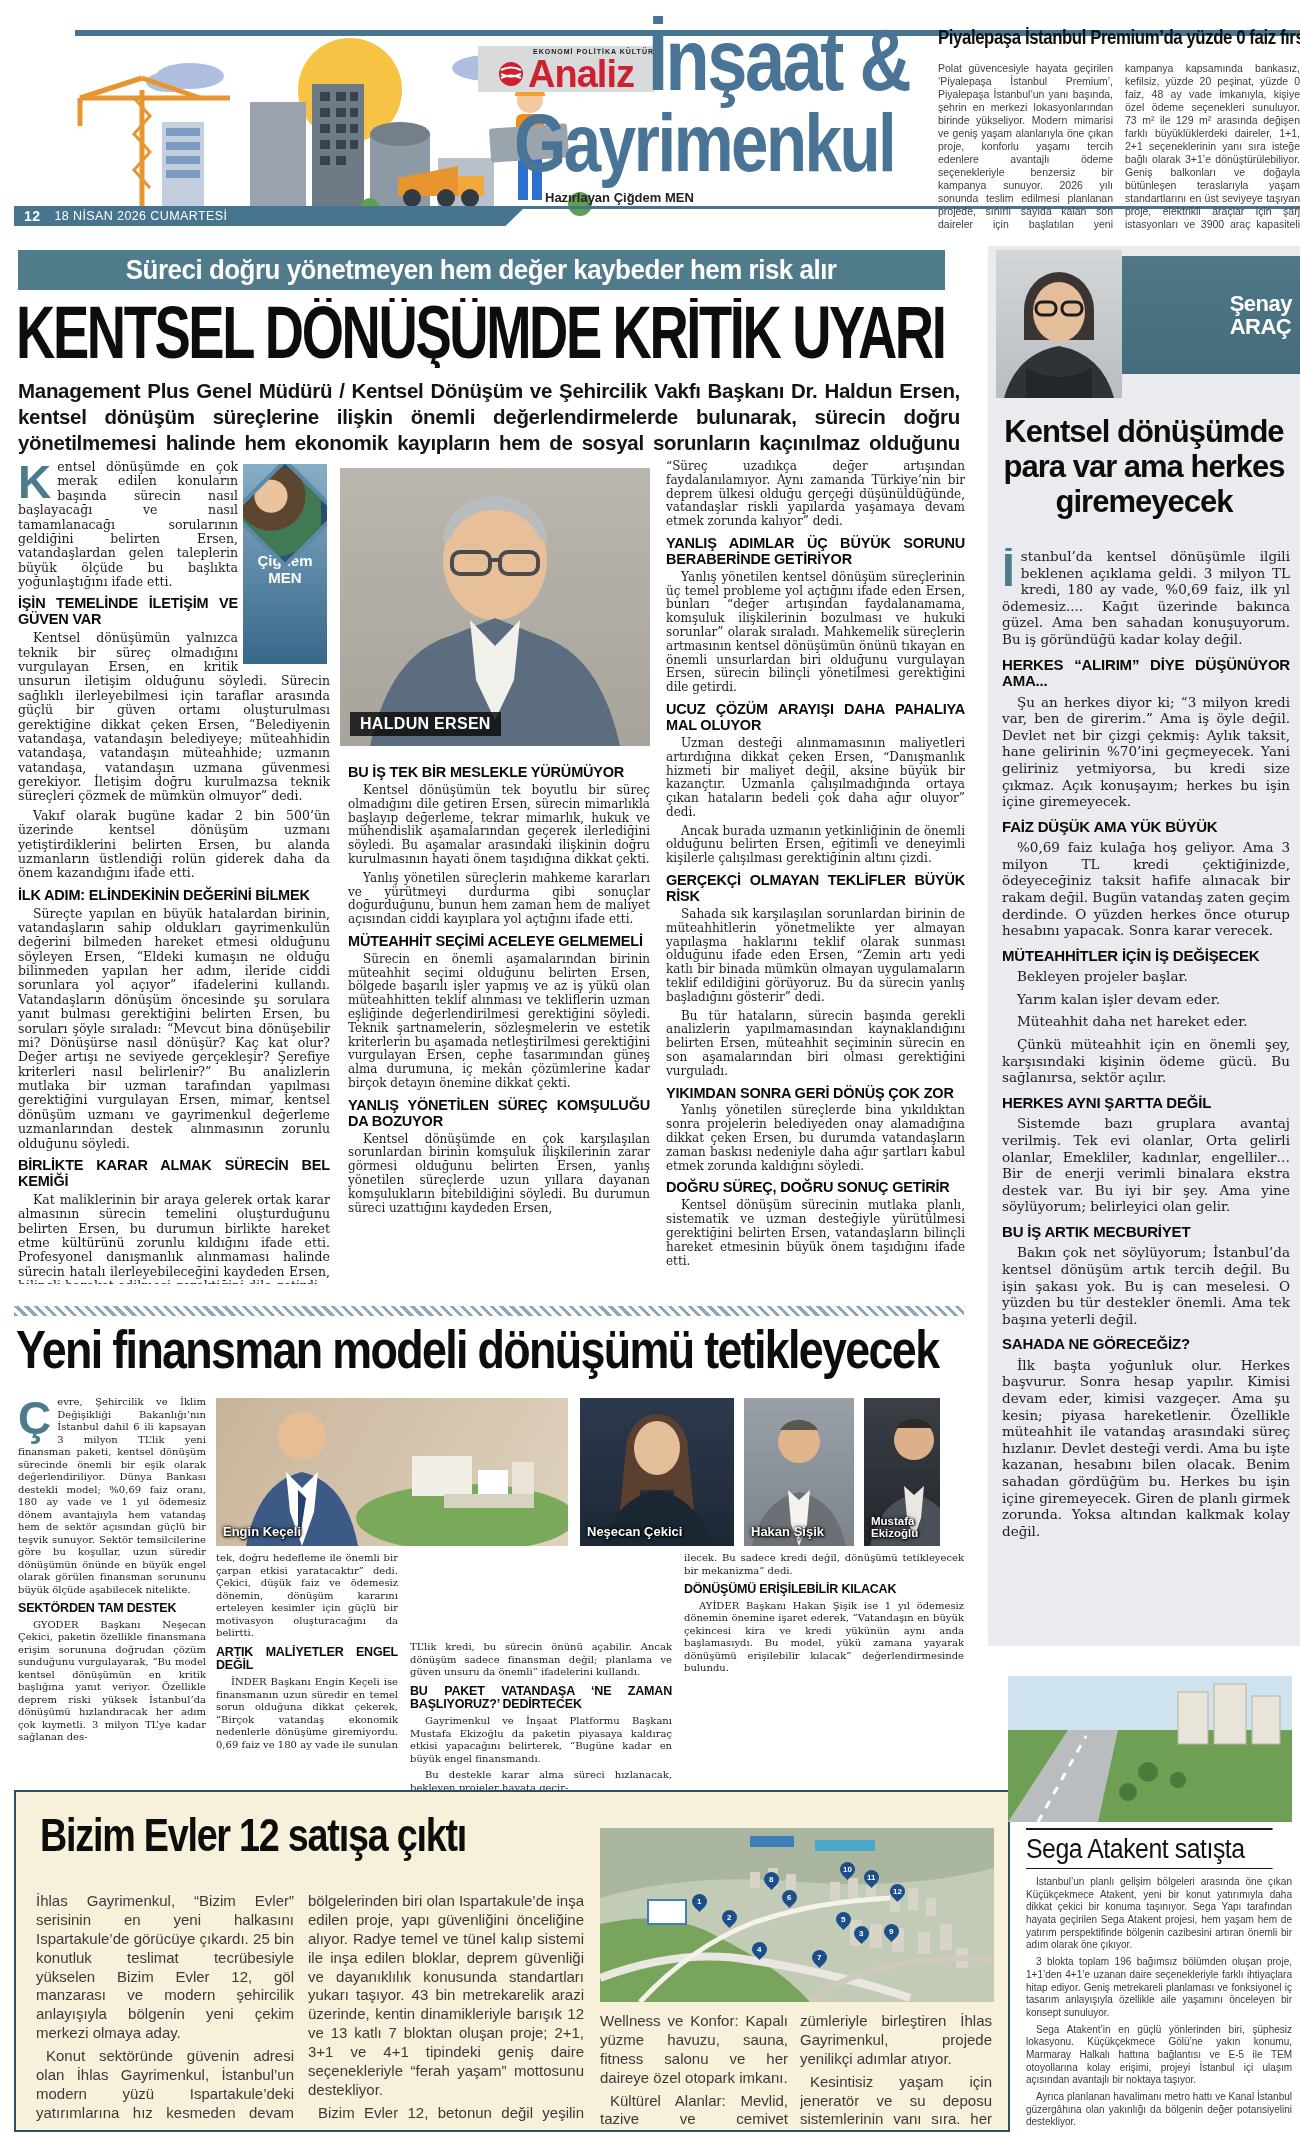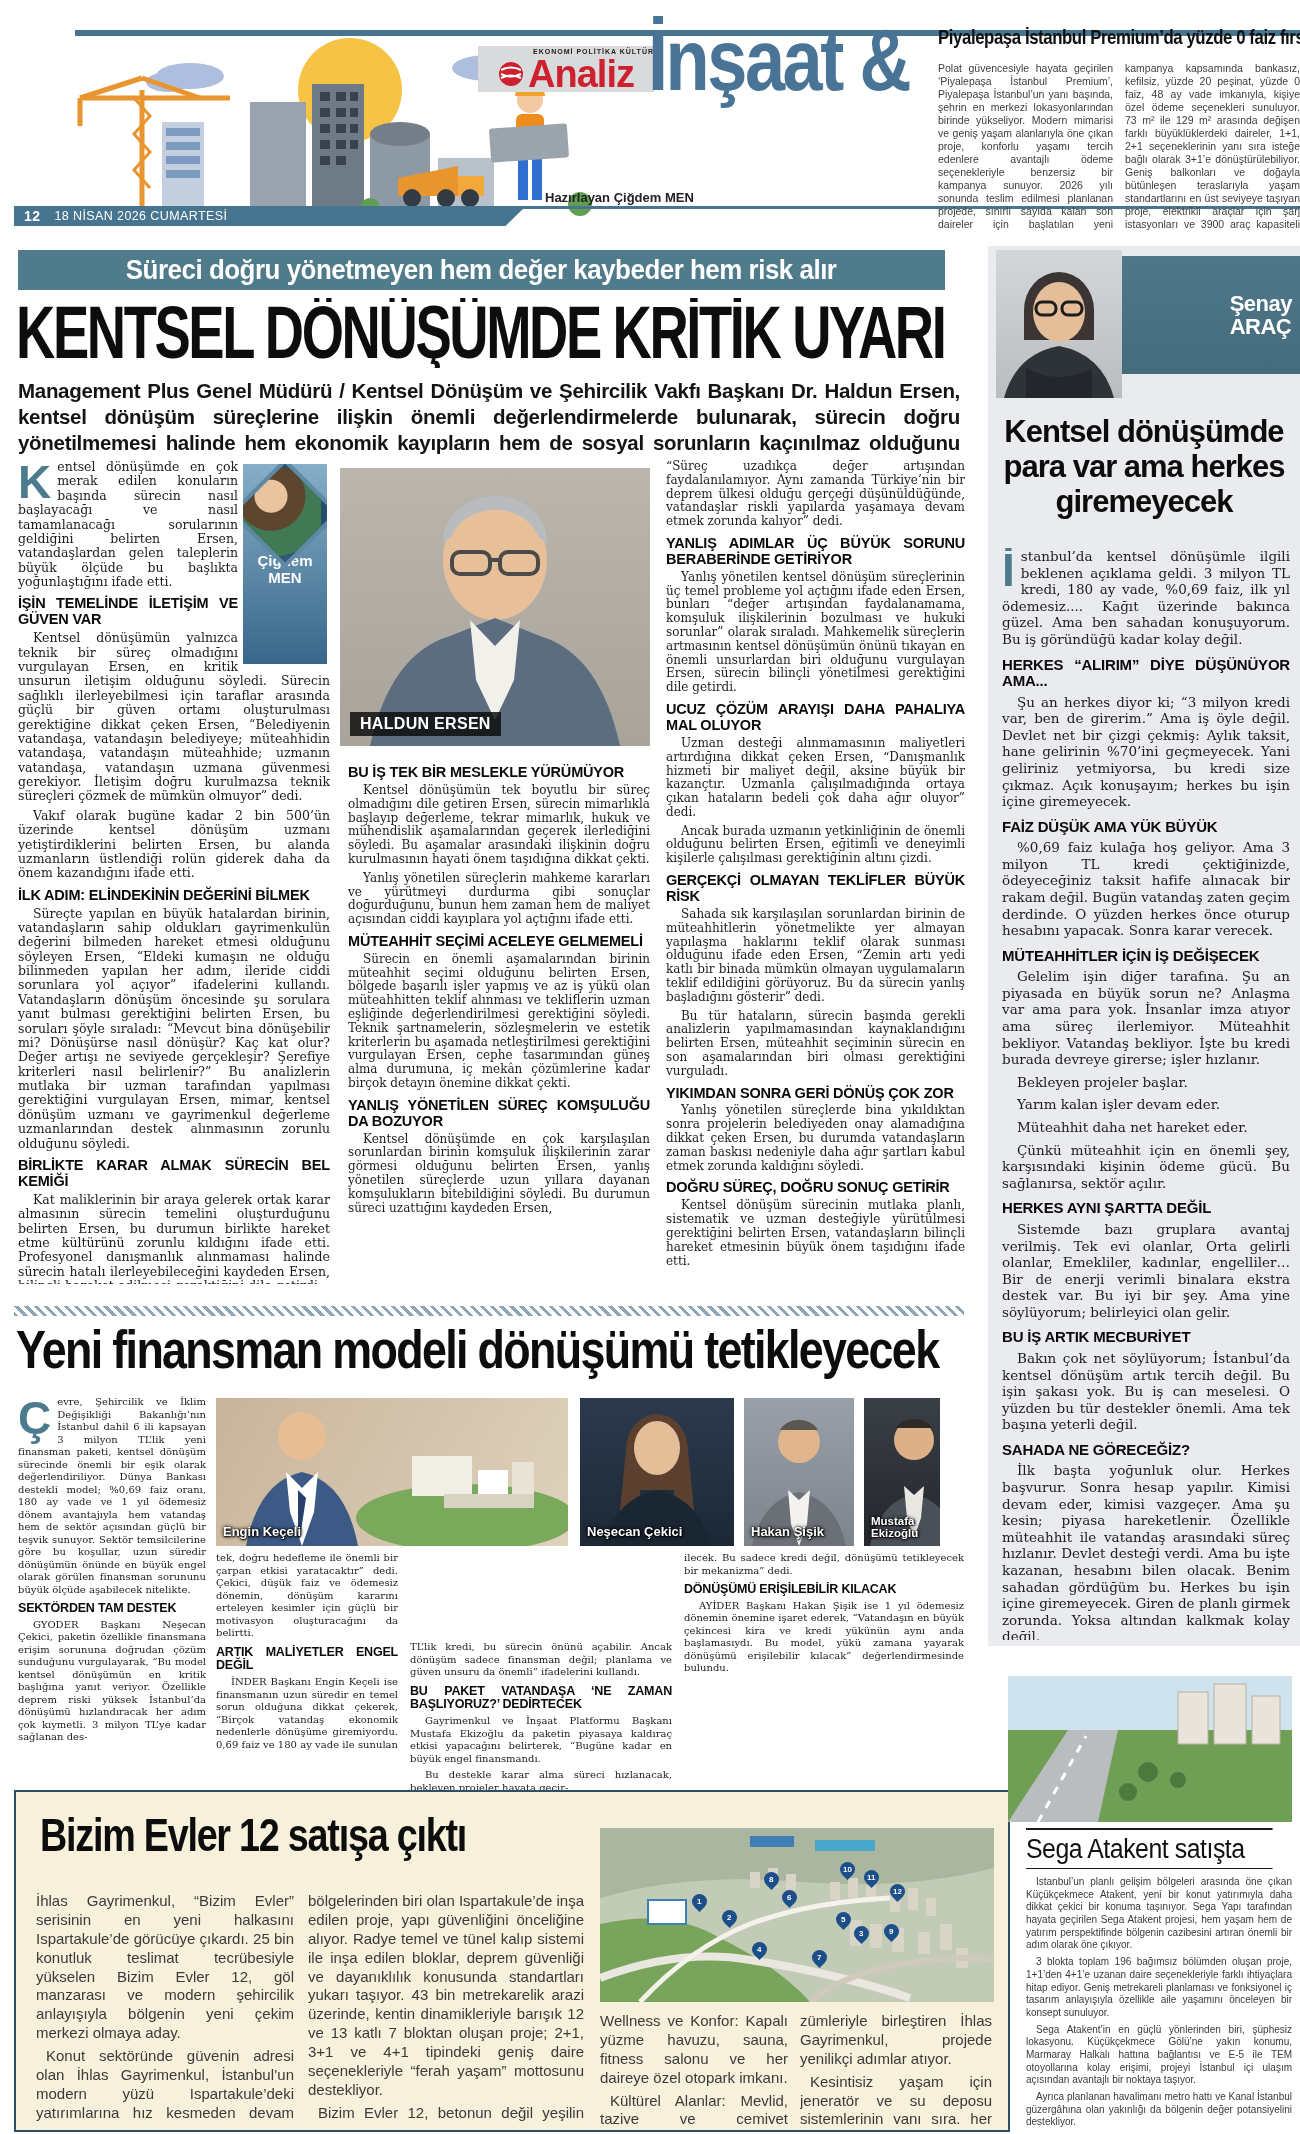--- a/index.html
+++ b/index.html
@@ -159,20 +159,23 @@
       <svg width="26" height="26" viewBox="0 0 26 26">
         <circle cx="13" cy="13" r="12" fill="#ce2130"></circle>
         <path d="M3 9 q10 -5 20 0 M3 13 q10 5 20 0 M3 17 q10 -5 20 0" stroke="#fff" stroke-width="2" fill="none"></path>
       </svg>
       <span id="analiz">Analiz</span>
     </div>
   </div>
   <div class="abs" style="left:648px;top:16px;width:420px;height:92px;">
     <span class="bigblue" style="font-size:88px;display:inline-block;">İnşaat &amp;</span>
   </div>
+  <div class="abs" style="left:514px;top:102px;width:520px;height:88px;">
+    <span class="bigblue" style="font-size:82px;display:inline-block;">Gayrimenkul</span>
+  </div>
   <div id="prepared" class="abs" style="left:545px;top:190px;width:200px;height:18px;">Hazırlayan Çiğdem MEN</div>
 
   <div id="folio" class="abs" style="left:14px;top:206px;width:502px;height:20px;">
     <b>12</b>
     <span>18 NİSAN 2026 CUMARTESİ</span>
   </div>
   <div class="abs rule" style="left:520px;top:206px;width:780px;height:3px;"></div>
 
   <div class="abs" style="left:938px;top:26px;width:364px;height:32px;">
     <span id="tahl" style="display:inline-block;">Piyalepaşa İstanbul Premium’da yüzde 0 faiz fırsatı</span>
@@ -263,21 +266,20 @@
   <div id="sidehl" class="abs" style="left:998px;top:414px;width:292px;height:124px;">Kentsel dönüşümde
 para var ama herkes
 giremeyecek</div>
   <div id="sidebody" class="abs art" style="left:1002px;top:548px;width:288px;height:1092px;">
       <p class="first"><span class="dc">İ</span>stanbul’da kentsel dönüşümle ilgili beklenen açıklama geldi. 3 milyon TL kredi, 180 ay vade, %0,69 faiz, ilk yıl ödemesiz.... Kağıt üzerinde bakınca güzel. Ama ben sahadan konuşuyorum. Bu iş göründüğü kadar kolay değil.</p>
       <div class="sub">HERKES “ALIRIM” DİYE DÜŞÜNÜYOR AMA...</div>
       <p>Şu an herkes diyor ki; “3 milyon kredi var, ben de girerim.” Ama iş öyle değil. Devlet net bir çizgi çekmiş: Aylık taksit, hane gelirinin %70’ini geçmeyecek. Yani geliriniz yetmiyorsa, bu kredi size çıkmaz. Açık konuşayım; herkes bu işin içine giremeyecek.</p>
       <div class="sub">FAİZ DÜŞÜK AMA YÜK BÜYÜK</div>
       <p>%0,69 faiz kulağa hoş geliyor. Ama 3 milyon TL kredi çektiğinizde, ödeyeceğiniz taksit hafife alınacak bir rakam değil. Bugün vatandaş zaten geçim derdinde. O yüzden herkes önce oturup hesabını yapacak. Sonra karar verecek.</p>
       <div class="sub">MÜTEAHHİTLER İÇİN İŞ DEĞİŞECEK</div>
-      <p>Gelelim işin diğer tarafına. Şu an piyasada en büyük sorun ne? Anlaşma var ama para yok. İnsanlar imza atıyor ama süreç ilerlemiyor. Müteahhit bekliyor. Vatandaş bekliyor. İşte bu kredi burada devreye girerse; işler hızlanır.</p>
       <p>Bekleyen projeler başlar.</p>
       <p>Yarım kalan işler devam eder.</p>
       <p>Müteahhit daha net hareket eder.</p>
       <p>Çünkü müteahhit için en önemli şey, karşısındaki kişinin ödeme gücü. Bu sağlanırsa, sektör açılır.</p>
       <div class="sub">HERKES AYNI ŞARTTA DEĞİL</div>
       <p>Sistemde bazı gruplara avantaj verilmiş. Tek evi olanlar, Orta gelirli olanlar, Emekliler, kadınlar, engelliler… Bir de enerji verimli binalara ekstra destek var. Bu iyi bir şey. Ama yine söylüyorum; belirleyici olan gelir.</p>
       <div class="sub">BU İŞ ARTIK MECBURİYET</div>
       <p>Bakın çok net söylüyorum; İstanbul’da kentsel dönüşüm artık tercih değil. Bu işin şakası yok. Bu iş can meselesi. O yüzden bu tür destekler önemli. Ama tek başına yeterli değil.</p>
       <div class="sub">SAHADA NE GÖRECEĞİZ?</div>
       <p>İlk başta yoğunluk olur. Herkes başvurur. Sonra hesap yapılır. Kimisi devam eder, kimisi vazgeçer. Ama şu kesin; piyasa hareketlenir. Özellikle müteahhit ile vatandaş arasındaki süreç hızlanır. Devlet desteği verdi. Ama bu işte kazanan, hesabını bilen olacak. Benim sahadan gördüğüm bu. Herkes bu işin içine giremeyecek. Giren de planlı girmek zorunda. Yoksa altından kalkmak kolay değil.</p>

